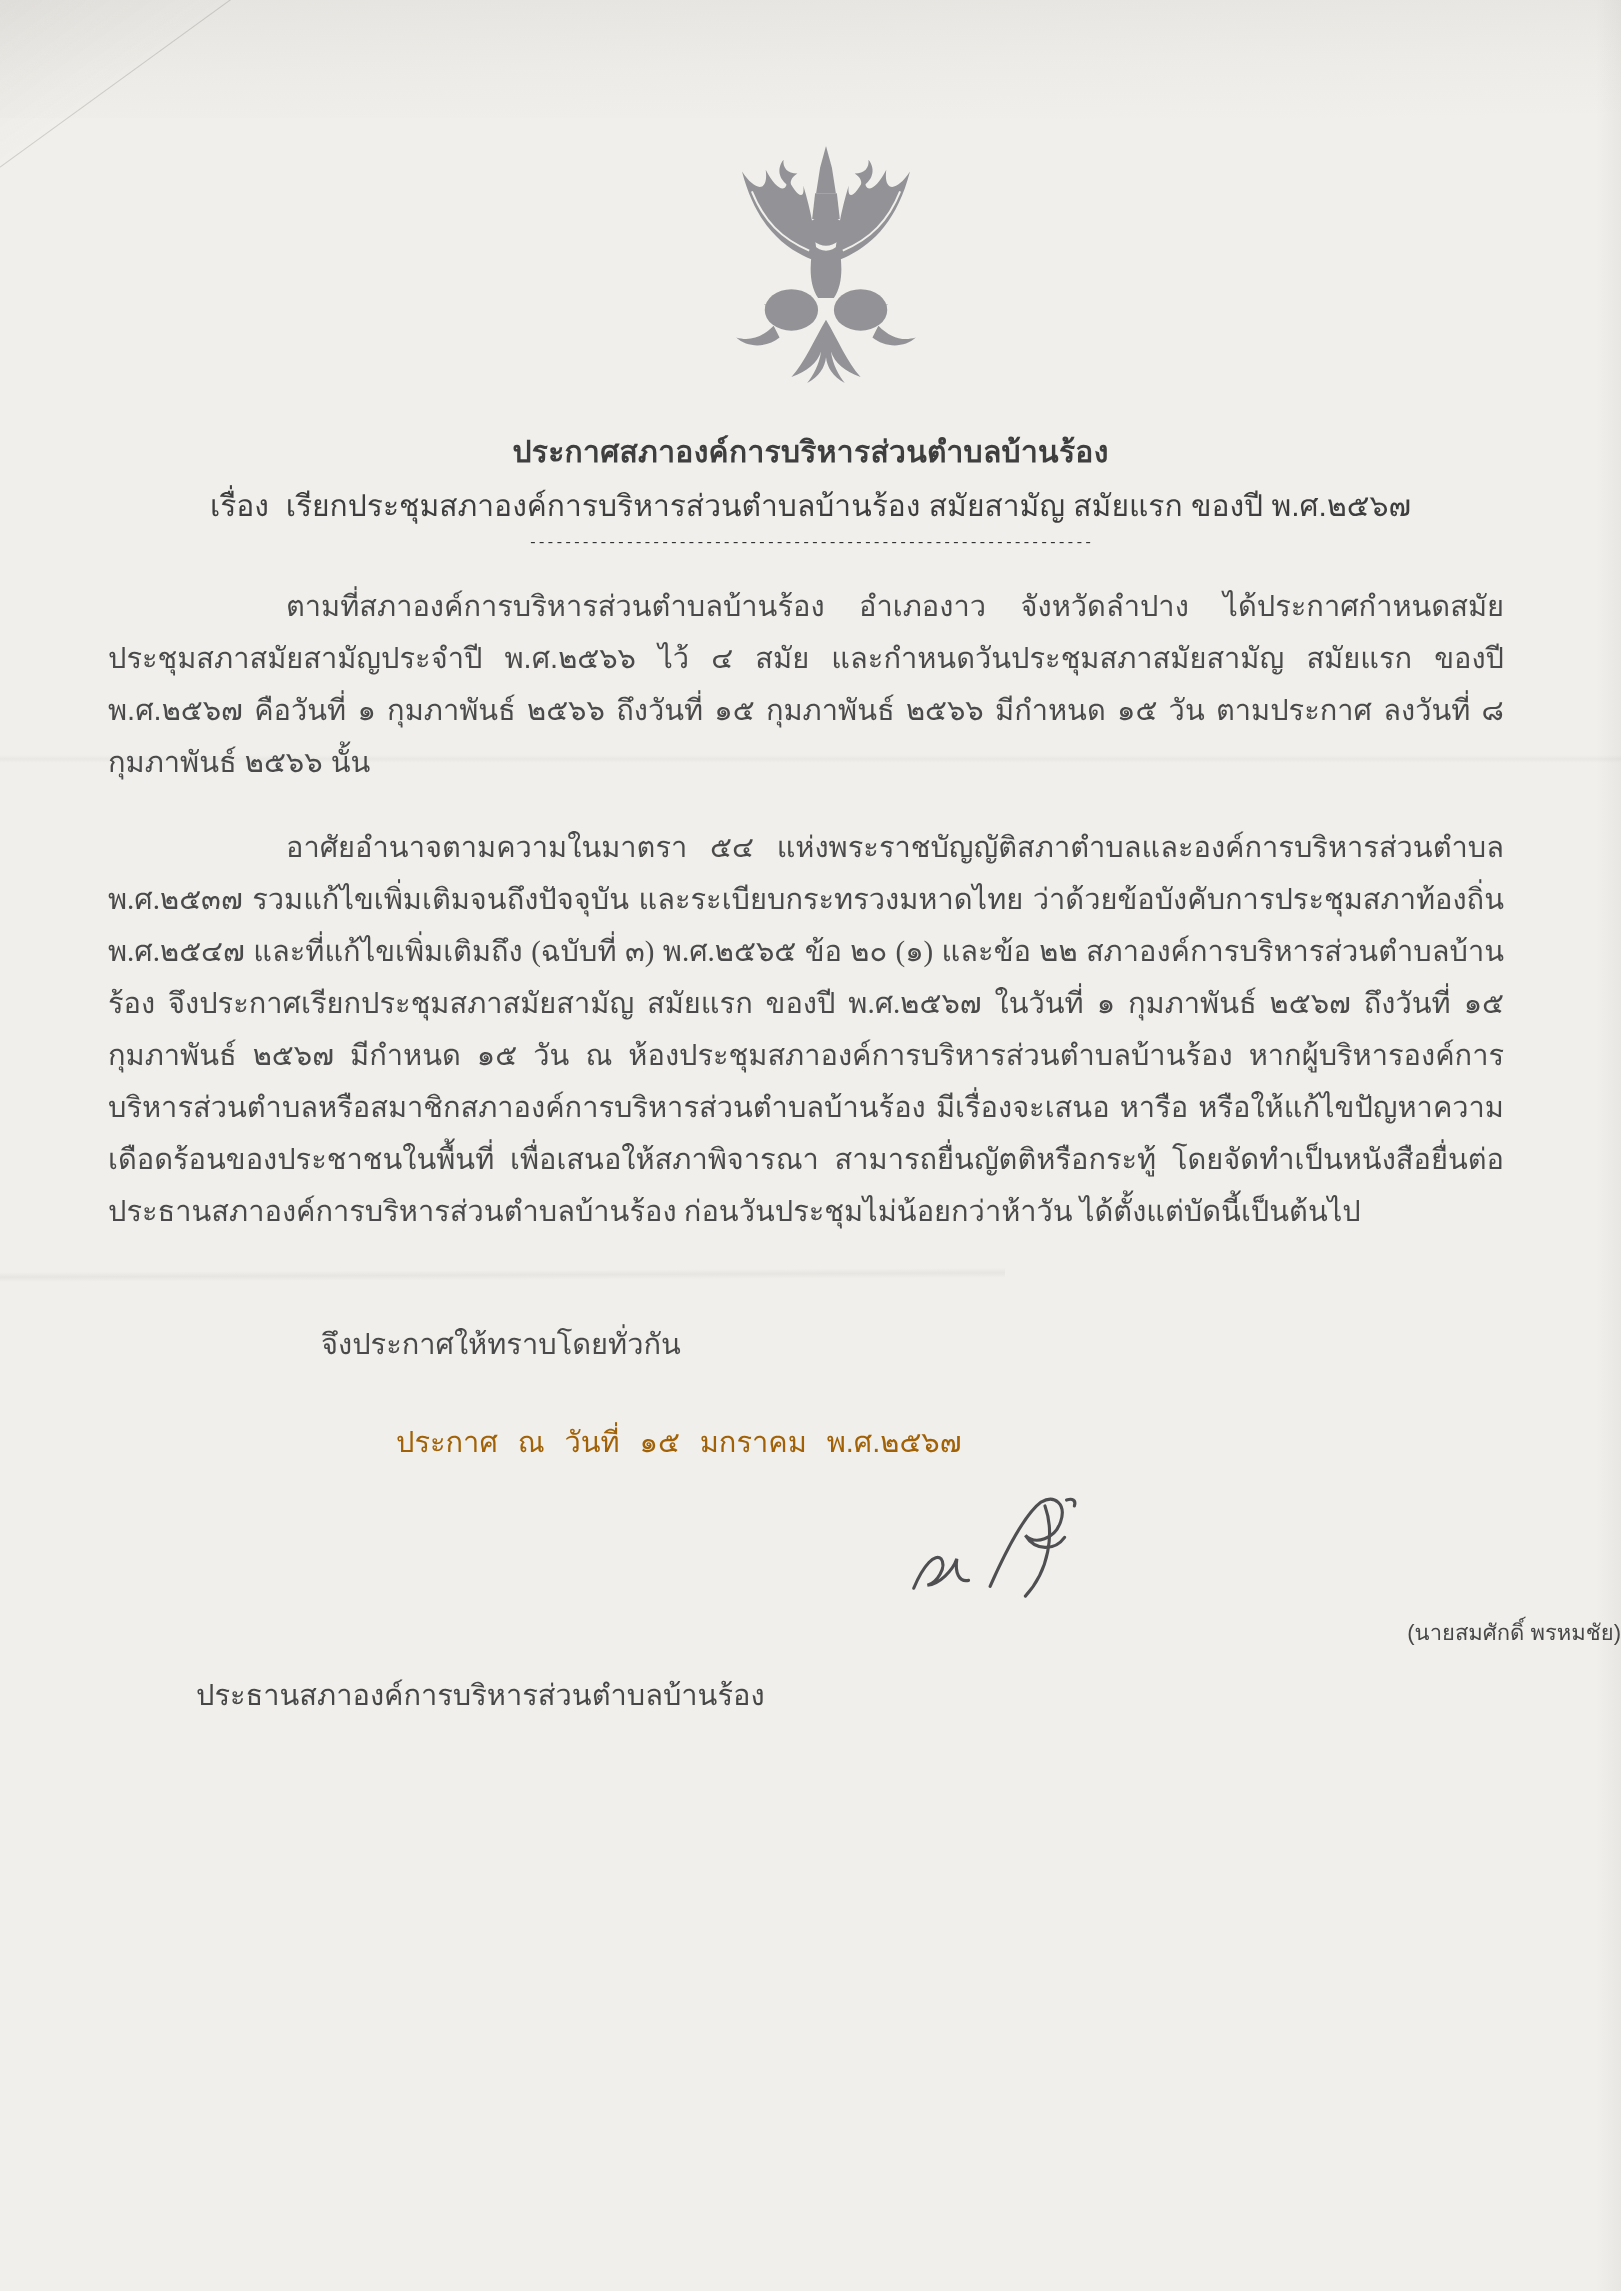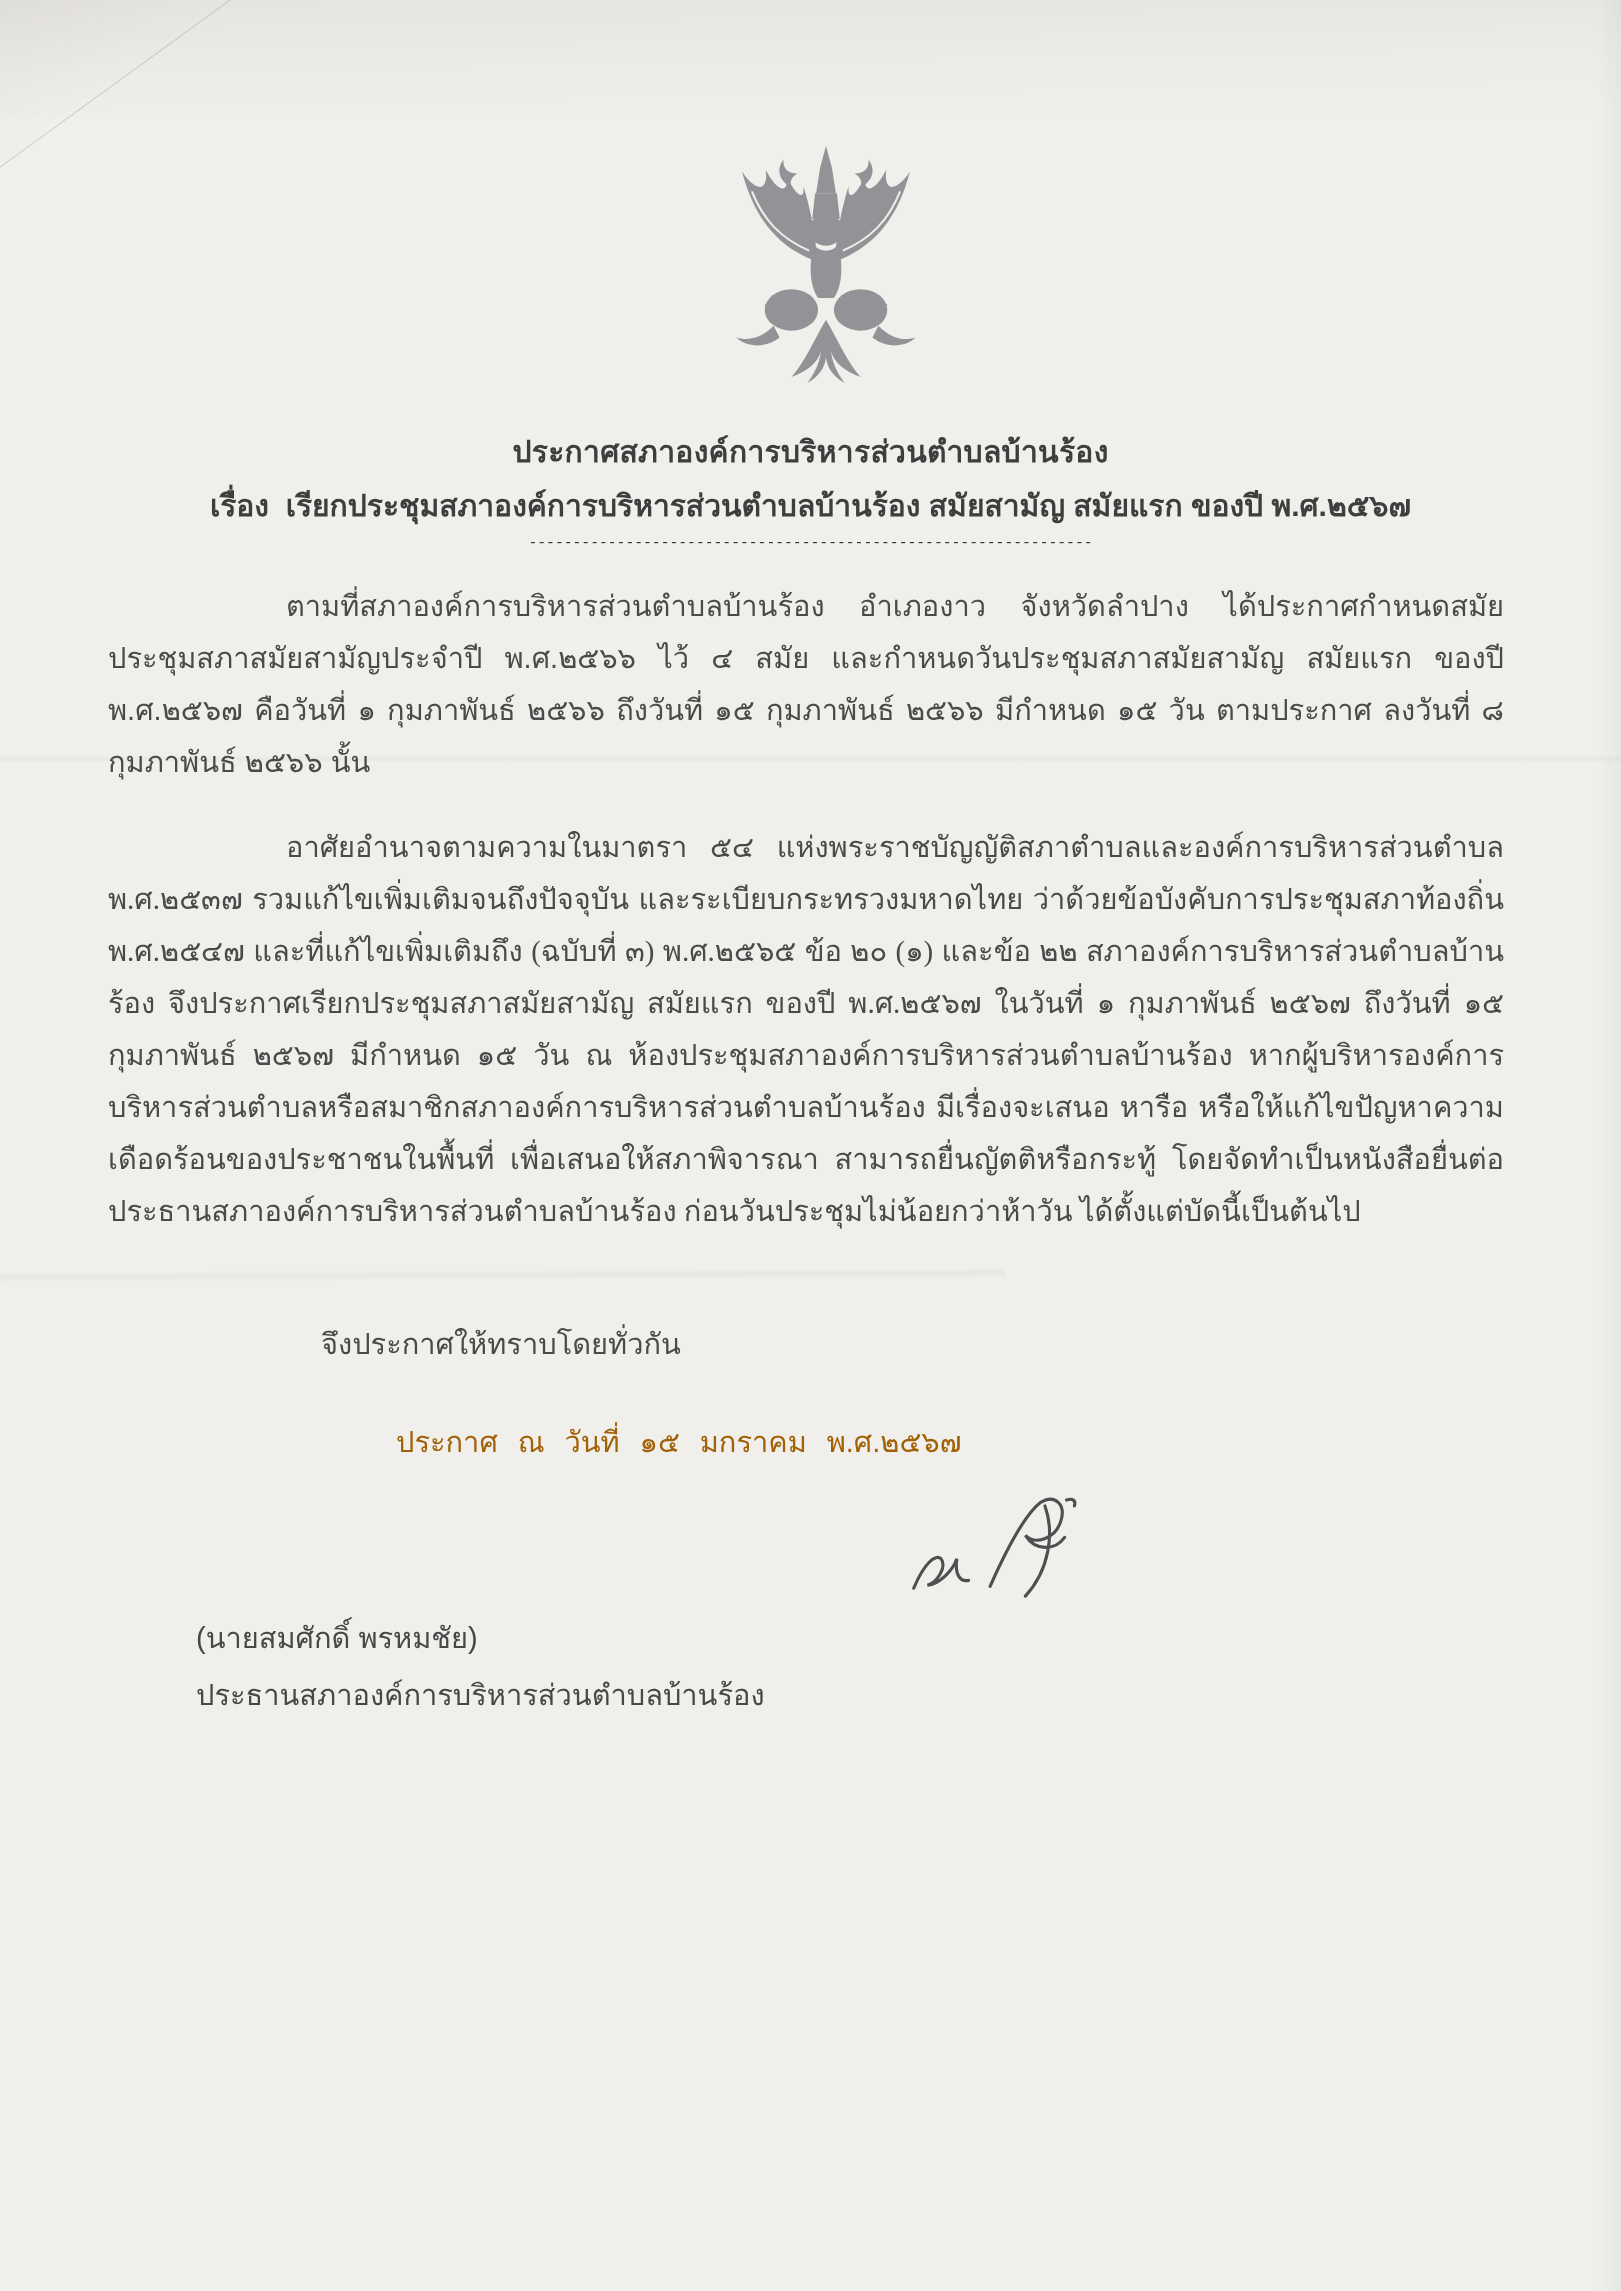--- a/index.html
+++ b/index.html
@@ -47,21 +47,21 @@
 
   .emblem { position:absolute; left:722px; top:140px; width:208px; height:247px; opacity:.9; }
 
   .doc-title {
     position:absolute; top:423px; left:0; width:100%;
     text-align:center; font-weight:bold; font-size:30px; line-height:57px;
     color:#3e3e3e; letter-spacing:0.3px;
   }
   .doc-subject {
     position:absolute; top:480px; left:0; width:100%;
-    text-align:center; font-weight:bold; font-size:30px; line-height:51px;
+    text-align:center; font-weight:normal; font-size:30px; line-height:51px;
     color:#3e3e3e; white-space:pre-wrap;
   }
   .divider {
     position:absolute; top:535px; left:0; width:100%;
     text-align:center; font-size:14.7px; letter-spacing:0; color:#333;
     font-family:"Liberation Mono","DejaVu Sans Mono",monospace;
   }
 
   .para {
     position:absolute; left:108px; width:1396px;
@@ -72,21 +72,21 @@
   .para-1 { top:580px; }
   .para-2 { top:821px;font-family:Liberation Serif, serif; }
 
   .closing  { position:absolute; left:321px; top:1321px; font-size:29px; color:#4a4a4a;font-family:Liberation Serif, serif; }
   .dateline { position:absolute; left:384px; top:1419px; font-size:29px; color:#a16207; word-spacing:11.8px; white-space:pre-wrap;margin-left:12px; }
 
   .signature { position:absolute; left:900px; top:1490px; width:192px; height:123px; }
 
   .sign-name {
     position:absolute; top:1615px; left:196px; width:1425px;
-    text-align:left; font-size:29px; color:#474747;
+    text-align:right; font-size:22px; color:#474747;
   }
   .sign-position {
     position:absolute; top:1672px; left:196px; width:1425px;
     text-align:left; font-size:29px; color:#474747;
   }
 </style>
 </head>
 <body>
 
 <div class="page">

